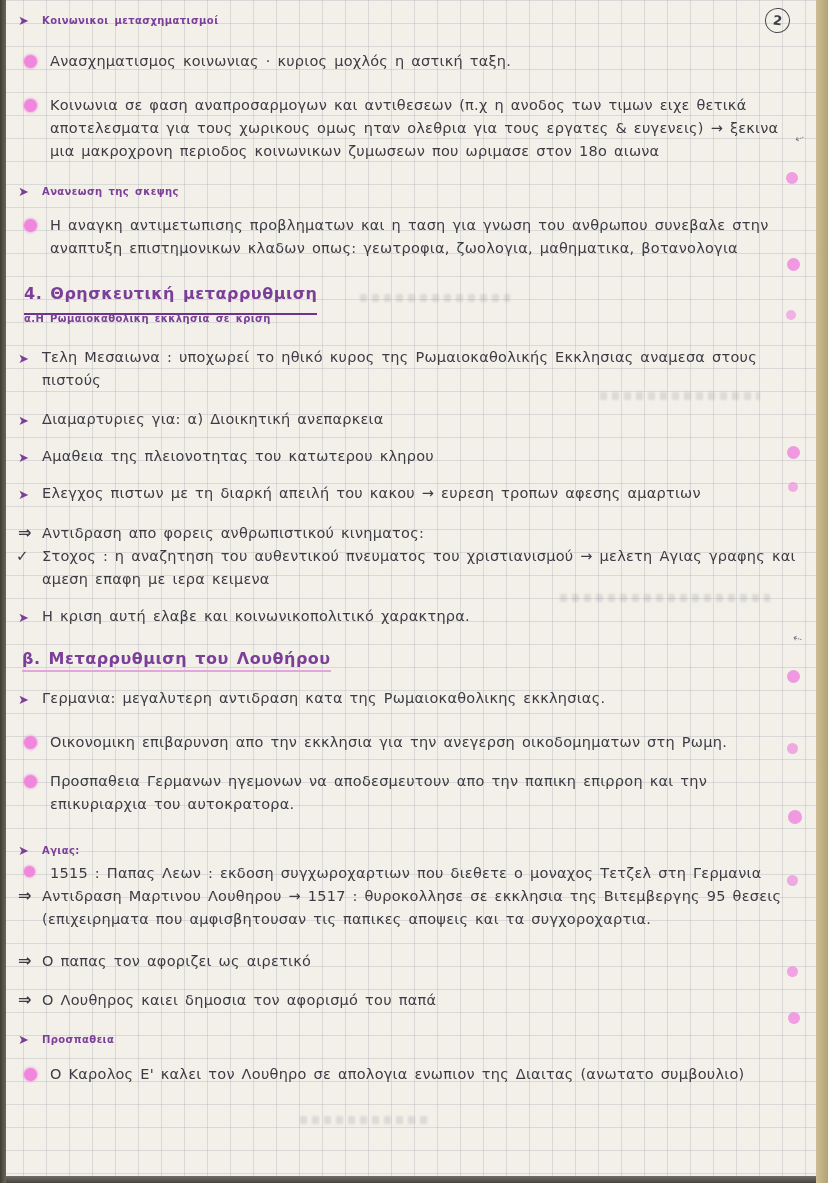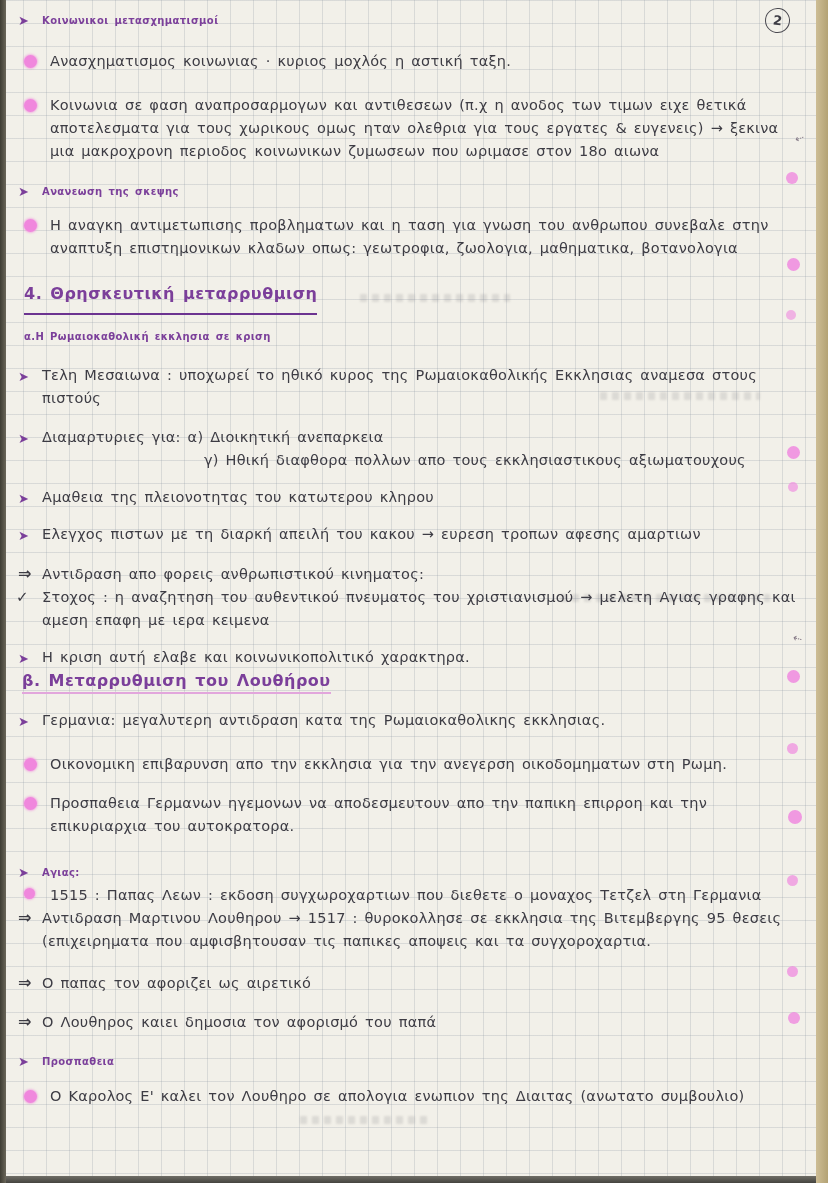--- a/index.html
+++ b/index.html
@@ -119,38 +119,35 @@
 
   <div class="blk has-dot" style="margin-top:11px">
     <span class="mk dot"></span>
     <span class="txt">Η αναγκη αντιμετωπισης προβληματων και η ταση για γνωση του ανθρωπου συνεβαλε στην αναπτυξη επιστημονικων κλαδων οπως: γεωτροφια, ζωολογια, μαθηματικα, βοτανολογια</span>
   </div>
 
   <div class="blk sec u-dark" style="margin-top:22px;margin-left:6px">
     <span class="txt">4. Θρησκευτική μεταρρυθμιση</span>
   </div>
 
-  <div class="blk h-purple" style="margin-top:18px;margin-left:6px">
+  <div class="blk h-purple" style="margin-left:6px">
     <span class="txt">α.Η Ρωμαιοκαθολική εκκλησια σε κριση</span>
   </div>
 
   <div class="blk has-mk" style="margin-top:16px">
     <span class="mk arrow">➤</span>
     <span class="txt">Τελη Μεσαιωνα : υποχωρεί το ηθικό κυρος της Ρωμαιοκαθολικής Εκκλησιας αναμεσα στους πιστούς</span>
   </div>
 
   <div class="blk has-mk" style="margin-top:16px">
     <span class="mk arrow">➤</span>
     <span class="txt">Διαμαρτυριες για: α) Διοικητική ανεπαρκεια</span>
   </div>
 
 
-  <div class="blk indent2">
-    <span class="txt">γ) Ηθική διαφθορα πολλων απο τους εκκλησιαστικους αξιωματουχους</span>
-  </div>
 
   <div class="blk has-mk" style="margin-top:14px">
     <span class="mk arrow">➤</span>
     <span class="txt">Αμαθεια της πλειονοτητας του κατωτερου κληρου</span>
   </div>
 
   <div class="blk has-mk" style="margin-top:14px">
     <span class="mk arrow">➤</span>
     <span class="txt">Ελεγχος πιστων με τη διαρκή απειλή του κακου → ευρεση τροπων αφεσης αμαρτιων</span>
   </div>
@@ -163,21 +160,21 @@
   <div class="blk has-mk">
     <span class="mk check">✓</span>
     <span class="txt">Στοχος : η αναζητηση του αυθεντικού πνευματος του χριστιανισμού → μελετη Αγιας γραφης και αμεση επαφη με ιερα κειμενα</span>
   </div>
 
   <div class="blk has-mk" style="margin-top:14px">
     <span class="mk arrow">➤</span>
     <span class="txt">Η κριση αυτή ελαβε και κοινωνικοπολιτικό χαρακτηρα.</span>
   </div>
 
-  <div class="blk sec u-pink" style="margin-left:4px">
+  <div class="blk sec u-pink" style="margin-top:19px;margin-left:4px">
     <span class="txt">β. Μεταρρυθμιση του Λουθήρου</span>
   </div>
 
   <div class="blk has-mk" style="margin-top:16px">
     <span class="mk arrow">➤</span>
     <span class="txt">Γερμανια: μεγαλυτερη αντιδραση κατα της Ρωμαιοκαθολικης εκκλησιας.</span>
   </div>
 
   <div class="blk has-dot" style="margin-top:21px">
     <span class="mk dot"></span>

